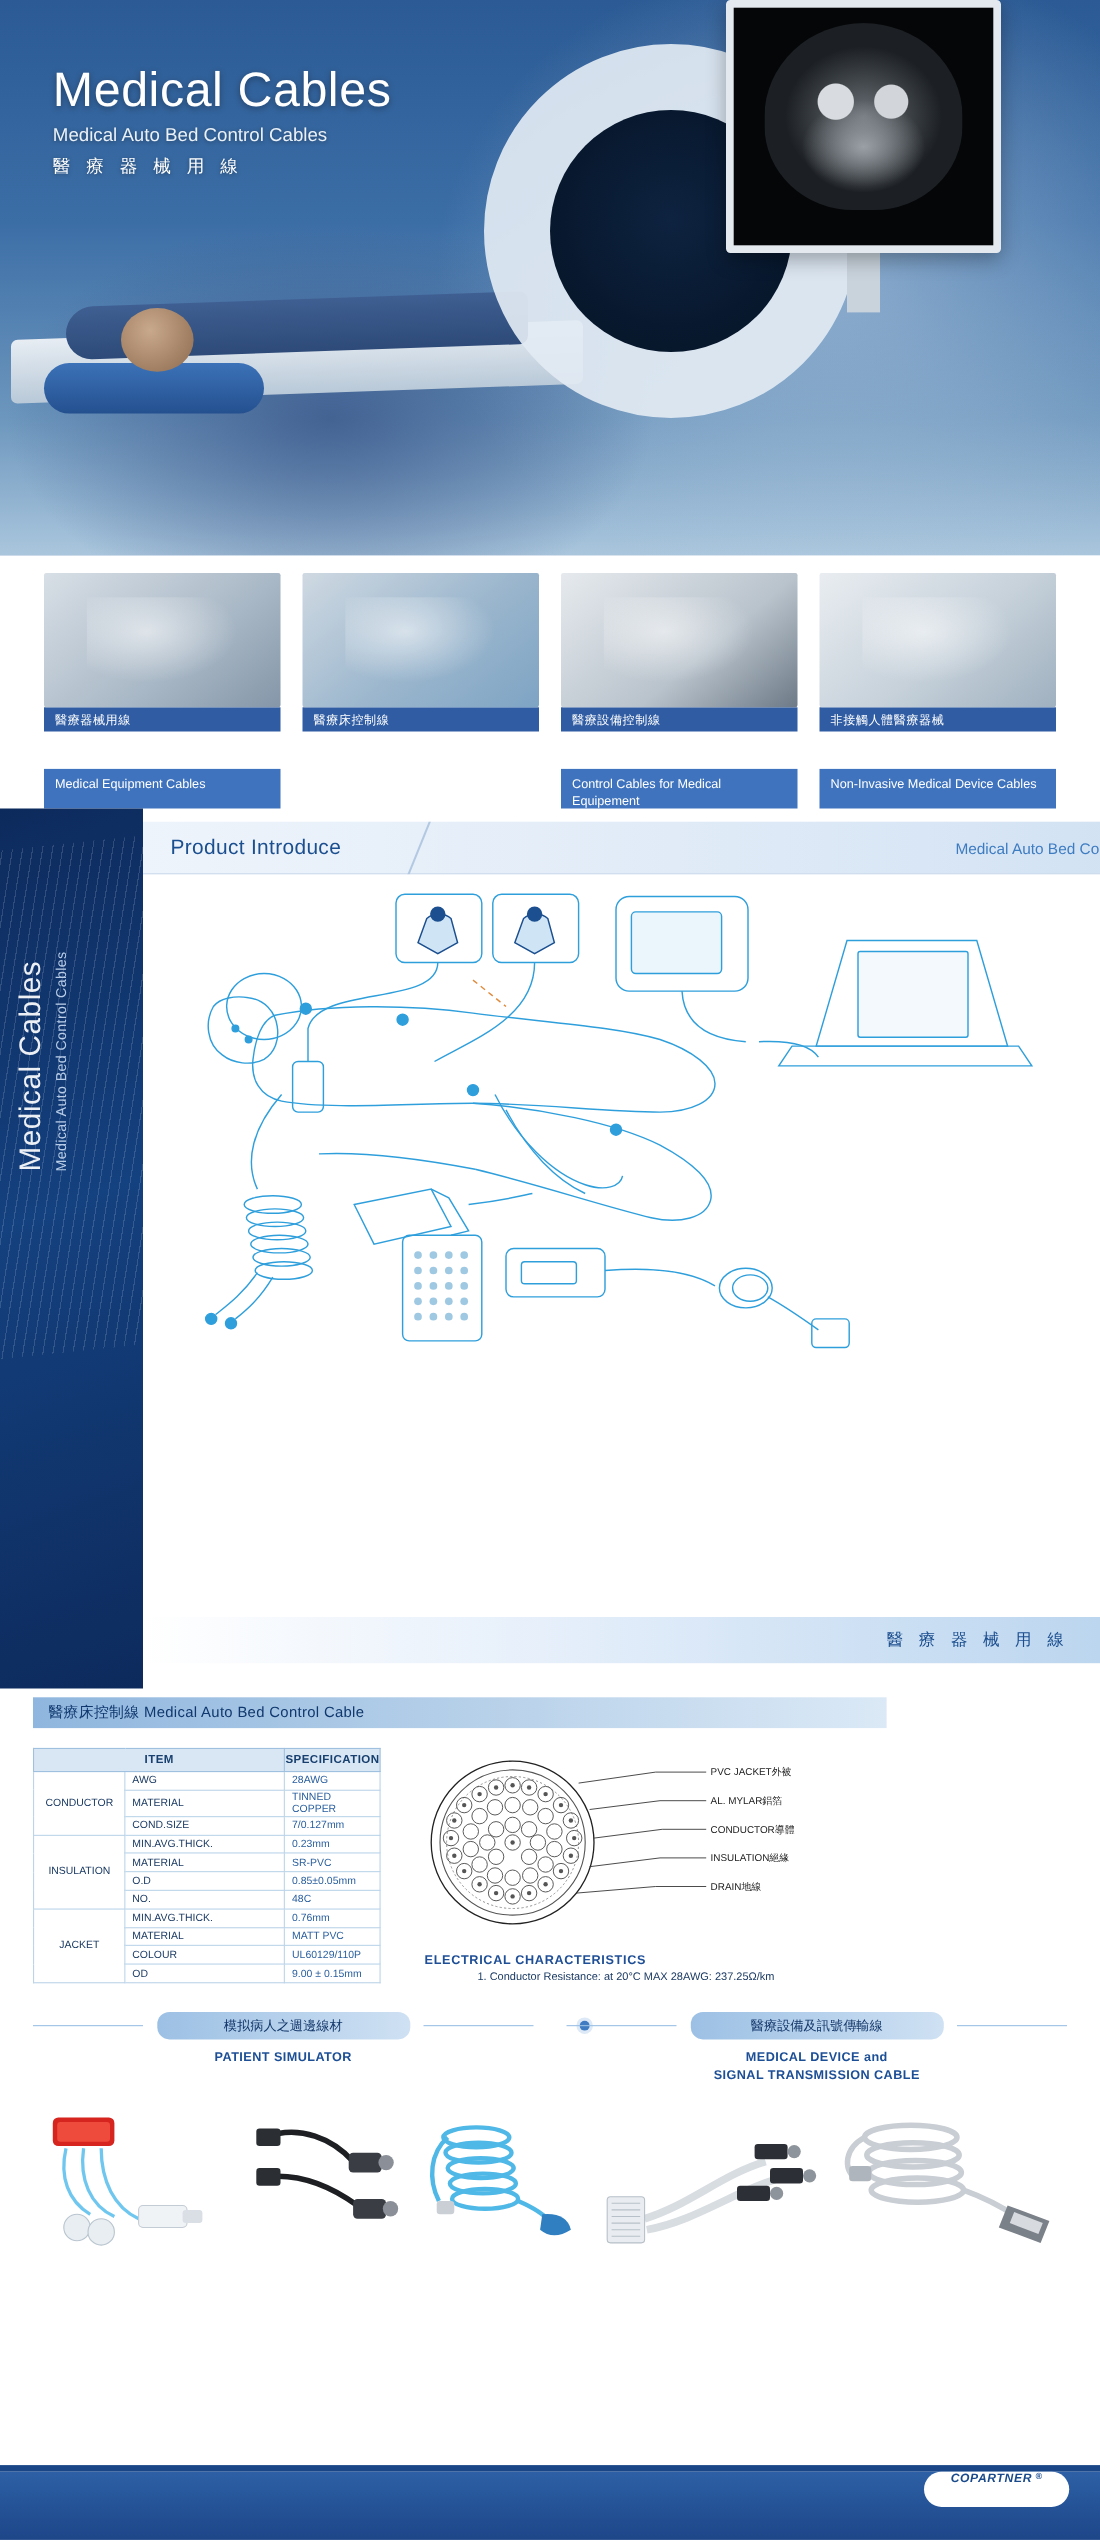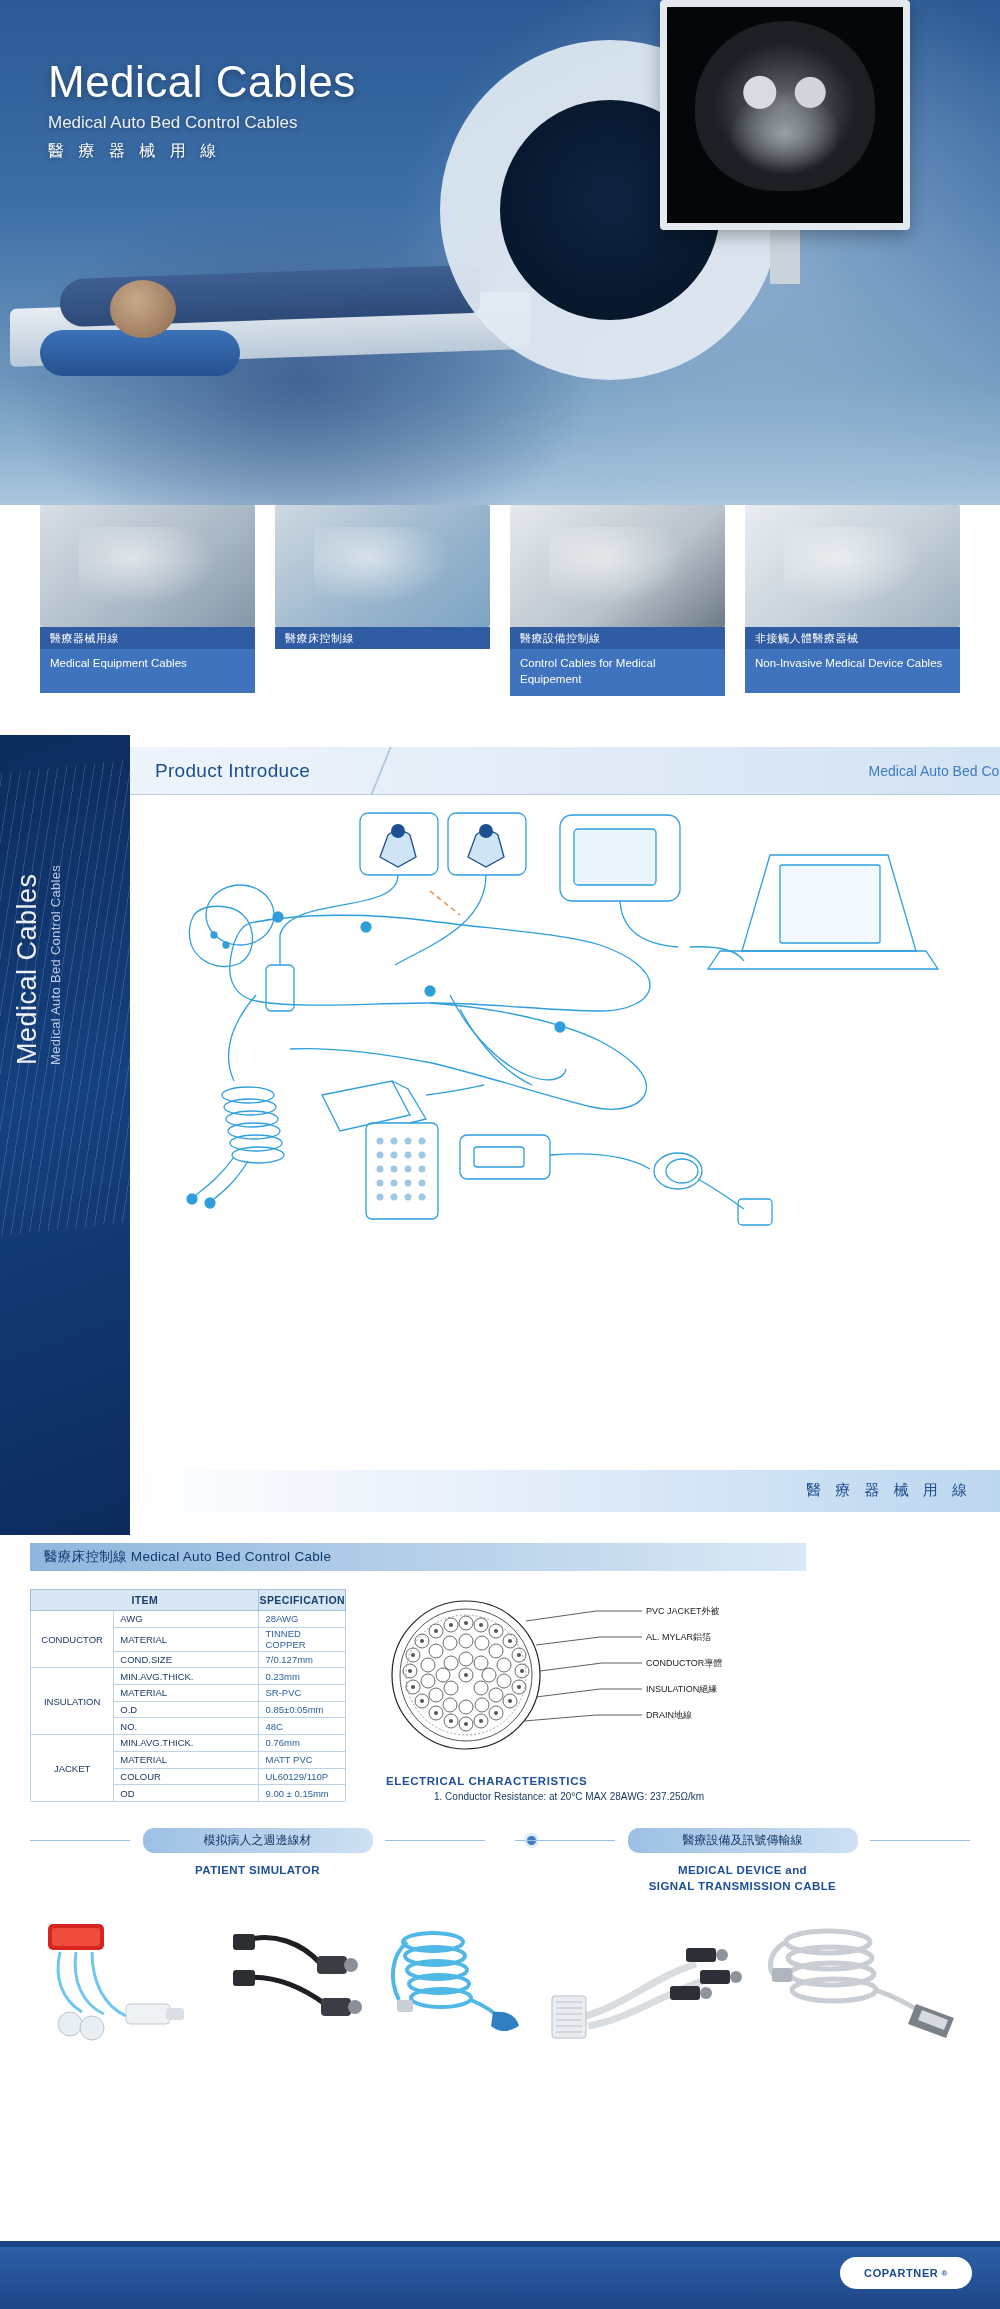--- a/index.html
+++ b/index.html
@@ -126,21 +126,21 @@
     margin-top: 8px;
     font-size: 16px; color: #ffffff; letter-spacing: 5px;
     text-shadow: 0 1px 4px rgba(0,0,0,.35);
   }
 
   
   .cats {
     position: relative;
     width: 1000px; height: 230px;
     background: #ffffff;
-    padding: 0 40px 0 40px;
+    padding: 16px 40px 0 40px;
     display: flex;
     gap: 20px;
   }
   .cat { width: 224px; }
   .cat-photo {
     width: 100%; height: 122px;
     border-radius: 2px;
     position: relative;
     overflow: hidden;
   }
@@ -162,20 +162,21 @@
     display: flex; align-items: center;
     padding-left: 10px;
   }
   .cat-en {
     background: #3f73bd;
     color: #ffffff;
     font-size: 11.5px;
     line-height: 1.35;
     padding: 7px 10px 9px 10px;
     min-height: 44px;
+    margin-top: 34px;
   }
 
   
   .intro-wrap {
     position: relative;
     width: 1000px; height: 800px;
     background: #ffffff;
   }
   .intro-left {
     position: absolute;
@@ -371,26 +372,26 @@
   .ph5 { width: 215px; }
 
   .bottom-bar {
     position: absolute;
     left: 0; bottom: 0;
     width: 1000px; height: 62px;
     background: linear-gradient(to bottom, #2d60a6, #1d4688);
   }
   .logo {
     position: absolute;
-    right: 28px; top: 10px;
+    right: 28px; top: 0;
     width: 132px; height: 32px;
     border-radius: 16px;
     background: #ffffff;
-    display: flex; align-items: center; justify-content: center;
-    color: #1a4a8c; font-size: 11px; letter-spacing: .6px; font-weight: bold;
+    display: flex; align-items: flex-start; justify-content: center;
+    color: #1a4a8c; font-size: 11px; letter-spacing: .6px; font-weight: bold; font-style: italic;
   }
   .logo .reg { font-size: 8px; margin-left: 3px; vertical-align: super; }
   .bottom-strip {
     position: absolute;
     left: 0; bottom: 62px;
     width: 1000px; height: 6px;
     background: #1a4688;
   }
 </style>
 </head>

